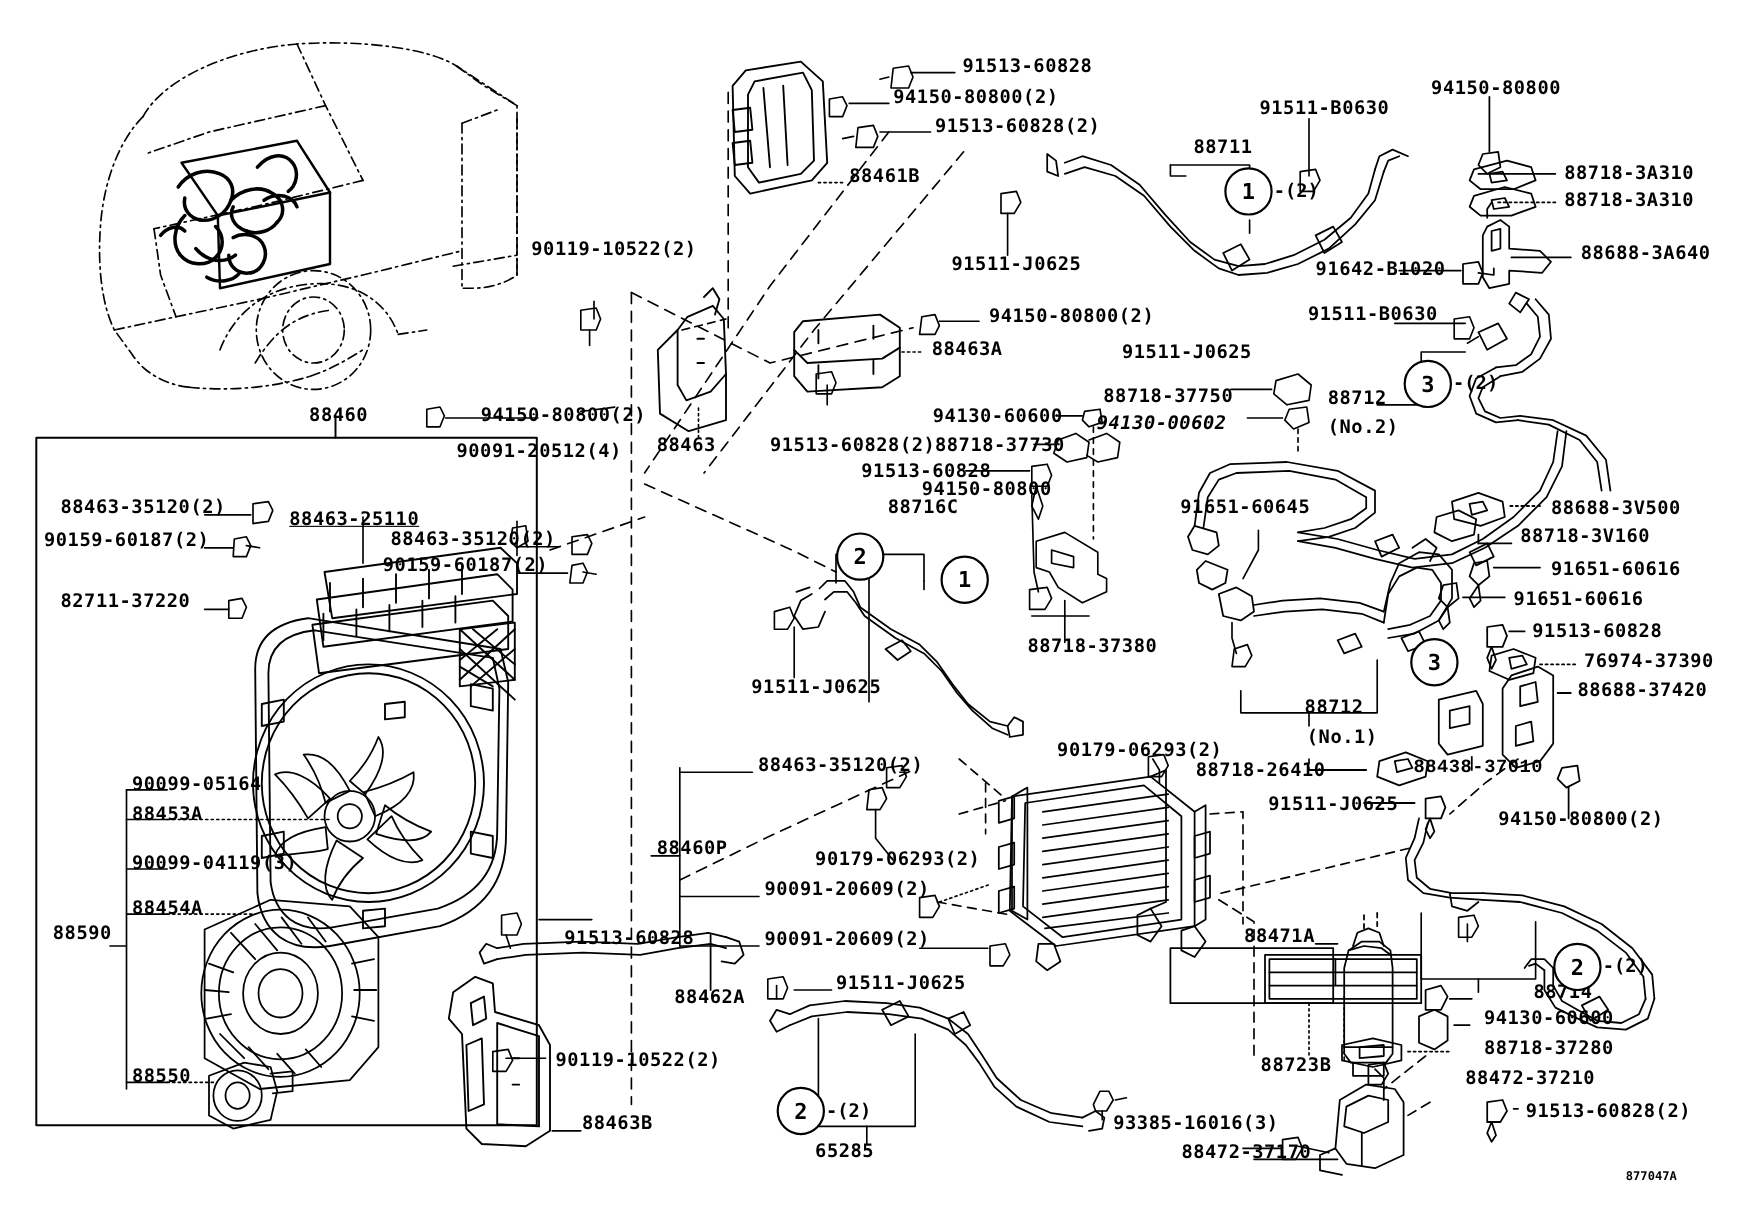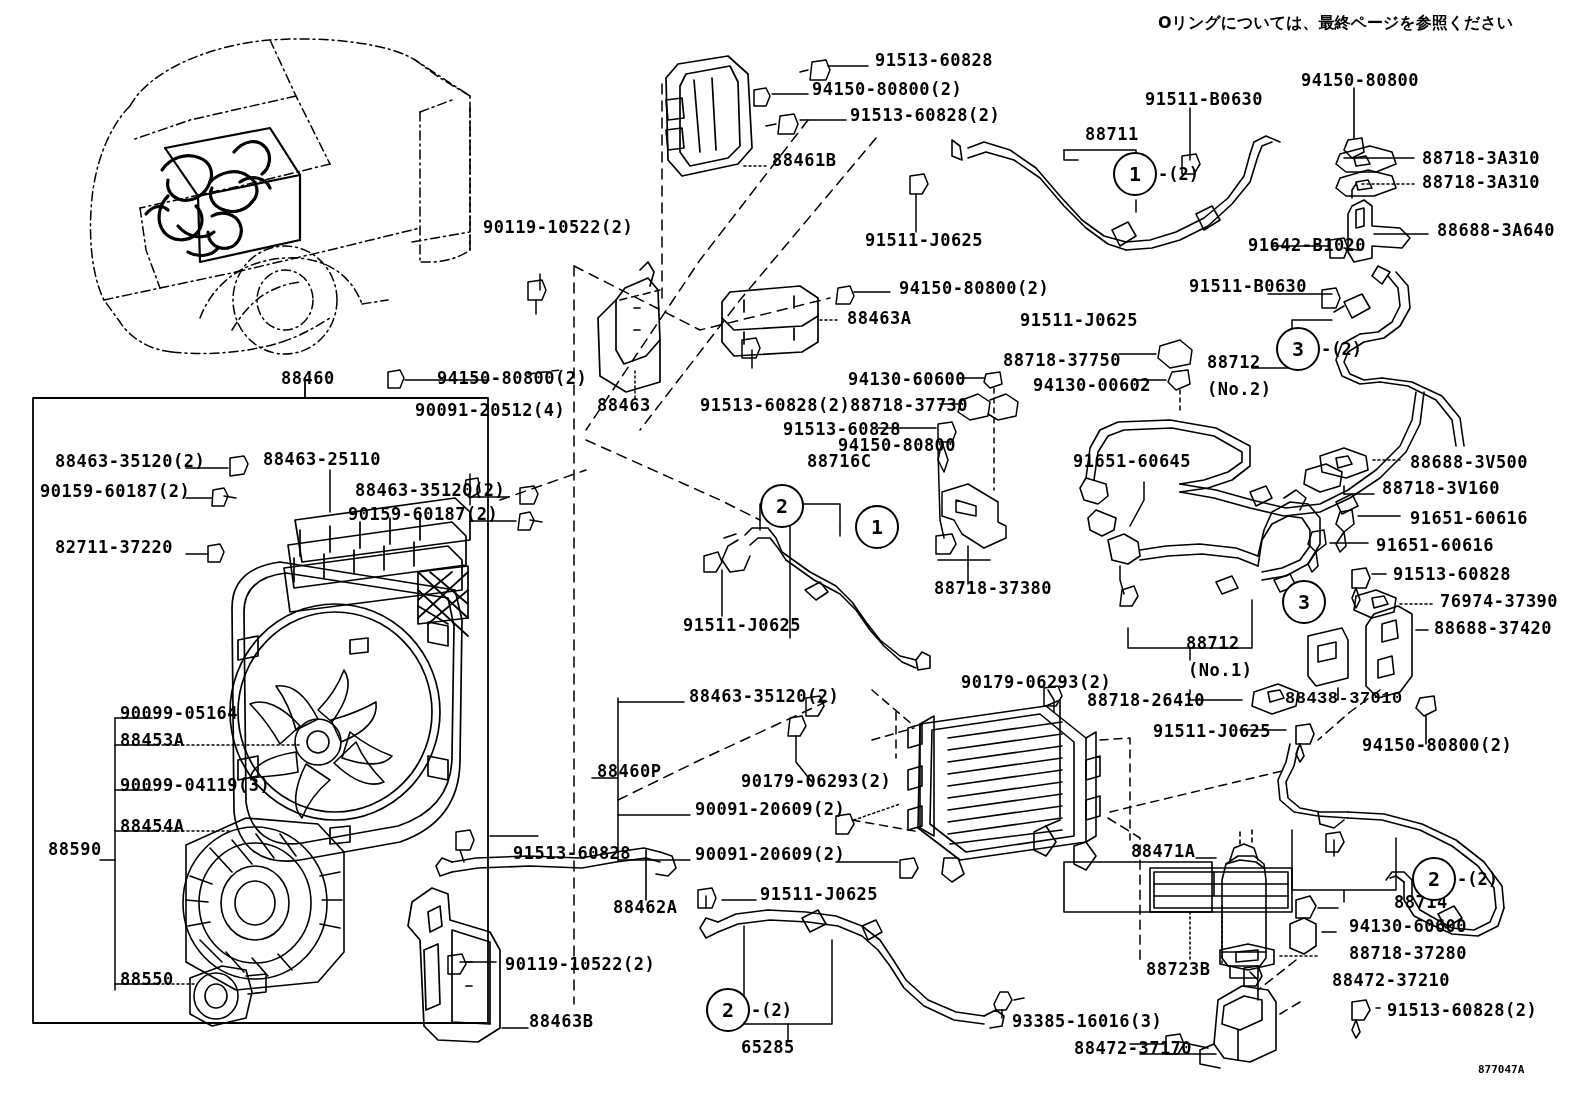--- a/index.html
+++ b/index.html
@@ -14,21 +14,20 @@
   .cnum{position:absolute;width:40px;height:40px;border:2.5px solid #000;border-radius:50%;
         display:flex;align-items:center;justify-content:center;font-size:20px;font-weight:bold;
         font-family:"DejaVu Sans Mono","Liberation Mono",monospace;background:#fff;}
   .qty{position:absolute;font-size:17px;font-weight:bold;font-family:"DejaVu Sans Mono","Liberation Mono",monospace;}
 </style>
 </head>
 <body>
 
 <div id="sheet">
 
-  <div class="jp" style="left:1158px;top:13px;">Oリングについては、最終ページを参照ください</div>
 
   <div class="dwg" style="left:1478px;top:1063px;">877047A</div>
 
   <svg class="ov" viewBox="0 0 1592 1099">
     <g fill="none" stroke="#000" stroke-width="1.6" stroke-linejoin="round" stroke-linecap="round">
 
       <g stroke-dasharray="9,4,2,4" stroke-width="1.5">
         <path d="M130 106 C150 70 210 45 270 40 C330 36 390 44 415 60 L470 96 L470 250
                  C470 250 455 262 430 262 L420 262"></path>
         <path d="M130 106 C110 126 96 160 92 198 C88 238 92 276 104 300 L120 322
@@ -611,31 +610,31 @@
   <div class="lbl" style="left:899px;top:280px;">94150-80800(2)</div>
   <div class="lbl" style="left:847px;top:310px;">88463A</div>
   <div class="lbl" style="left:597px;top:397px;">88463</div>
   <div class="lbl" style="left:700px;top:397px;">91513-60828(2)</div>
   <div class="lbl" style="left:783px;top:421px;">91513-60828</div>
   <div class="lbl" style="left:838px;top:437px;">94150-80800</div>
   <div class="lbl" style="left:807px;top:453px;">88716C</div>
   <div class="lbl" style="left:683px;top:617px;">91511-J0625</div>
   <div class="lbl" style="left:850px;top:397px;">88718-37730</div>
   <div class="lbl" style="left:848px;top:371px;">94130-60600</div>
-  <div class="lbl" style="left:1033px;top:377px;">94130-00602</div>
+  <div class="lbl" style="left:997px;top:377px;font-style:italic;">94130-00602</div>
   <div class="lbl" style="left:1003px;top:352px;">88718-37750</div>
   <div class="lbl" style="left:934px;top:580px;">88718-37380</div>
   <div class="lbl" style="left:1020px;top:312px;">91511-J0625</div>
   <div class="lbl" style="left:1085px;top:126px;">88711</div>
   <div class="lbl" style="left:1145px;top:91px;">91511-B0630</div>
   <div class="lbl" style="left:1301px;top:72px;">94150-80800</div>
   <div class="lbl" style="left:1422px;top:150px;">88718-3A310</div>
   <div class="lbl" style="left:1422px;top:174px;">88718-3A310</div>
   <div class="lbl" style="left:1437px;top:222px;">88688-3A640</div>
-  <div class="lbl" style="left:1248px;top:237px;text-align:right;">91642-B1020</div>
+  <div class="lbl" style="left:1196px;top:237px;text-align:right;">91642-B1020</div>
   <div class="lbl" style="left:1189px;top:278px;">91511-B0630</div>
   <div class="lbl" style="left:1207px;top:354px;">88712</div>
   <div class="lbl" style="left:1207px;top:381px;">(No.2)</div>
   <div class="lbl" style="left:1073px;top:453px;">91651-60645</div>
   <div class="lbl" style="left:1410px;top:454px;">88688-3V500</div>
   <div class="lbl" style="left:1382px;top:480px;">88718-3V160</div>
   <div class="lbl" style="left:1410px;top:510px;">91651-60616</div>
   <div class="lbl" style="left:1376px;top:537px;">91651-60616</div>
   <div class="lbl" style="left:1393px;top:566px;">91513-60828</div>
   <div class="lbl" style="left:1440px;top:593px;">76974-37390</div>
@@ -664,21 +663,21 @@
   <div class="lbl" style="left:1348px;top:894px;margin-left:46px;">88714</div>
   <div class="lbl" style="left:1349px;top:918px;">94130-60600</div>
   <div class="lbl" style="left:1349px;top:945px;">88718-37280</div>
   <div class="lbl" style="left:1332px;top:972px;">88472-37210</div>
   <div class="lbl" style="left:1387px;top:1002px;">91513-60828(2)</div>
   <div class="lbl" style="left:1074px;top:1040px;">88472-37170</div>
   <div class="lbl" style="left:265px;top:370px;margin-left:16px;">88460</div>
   <div class="lbl" style="left:437px;top:370px;">94150-80800(2)</div>
   <div class="lbl" style="left:415px;top:402px;">90091-20512(4)</div>
   <div class="lbl" style="left:55px;top:453px;">88463-35120(2)</div>
-  <div class="lbl" style="left:263px;top:451px;">88463-25110</div>
+  <div class="lbl" style="left:263px;top:464px;text-decoration:underline;">88463-25110</div>
   <div class="lbl" style="left:40px;top:483px;">90159-60187(2)</div>
   <div class="lbl" style="left:355px;top:482px;">88463-35120(2)</div>
   <div class="lbl" style="left:348px;top:506px;">90159-60187(2)</div>
   <div class="lbl" style="left:55px;top:539px;">82711-37220</div>
   <div class="lbl" style="left:120px;top:705px;">90099-05164</div>
   <div class="lbl" style="left:120px;top:732px;">88453A</div>
   <div class="lbl" style="left:120px;top:777px;">90099-04119(3)</div>
   <div class="lbl" style="left:120px;top:818px;">88454A</div>
   <div class="lbl" style="left:48px;top:841px;">88590</div>
   <div class="lbl" style="left:120px;top:971px;">88550</div>

